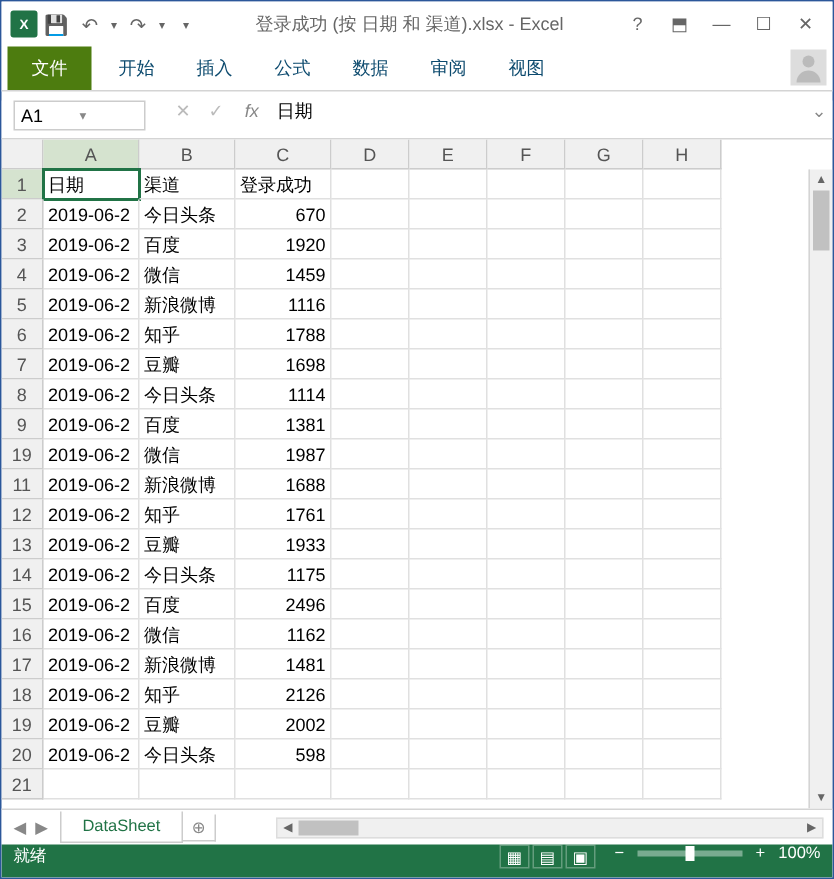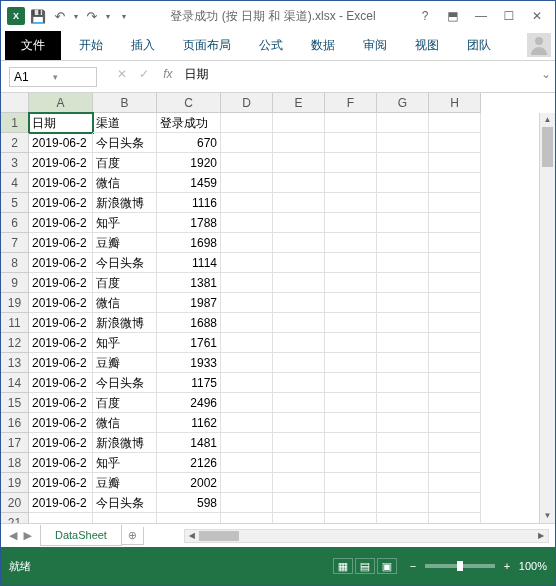--- a/index.html
+++ b/index.html
@@ -10,21 +10,21 @@
 .titlebar .qat { display: flex; gap: 0; align-items: center; }
 .titlebar .qat-item { width: 22px; height: 22px; display: flex; align-items: center; justify-content: center; color: #666; font-size: 13px; cursor: pointer; }
 .titlebar .title { flex: 1; text-align: center; color: #666; font-size: 12px; }
 .titlebar .wincontrols { display: flex; gap: 0; }
 .titlebar .wincontrols .wc { width: 28px; height: 22px; display: flex; align-items: center; justify-content: center; cursor: pointer; color: #666; }
 .excel-logo { background: #217346; color: #fff; font-size: 9px; font-weight: bold; width: 18px; height: 18px; display: flex; align-items: center; justify-content: center; border-radius: 2px; }
 
 
 .ribbon-tabs { background: #fff; height: 30px; display: flex; align-items: flex-end; padding: 0 4px; border-bottom: 1px solid #d4d4d4; }
 .ribbon-tabs .tab { padding: 6px 14px 6px; font-size: 12px; color: #0c4a6e; cursor: pointer; }
-.ribbon-tabs .tab.file { background: #000000; color: #fff; margin-right: 4px; padding: 6px 16px; }
+.ribbon-tabs .tab.file { background: #4d7c0f; color: #fff; margin-right: 4px; padding: 6px 16px; }
 .ribbon-tabs .user-avatar { margin-left: auto; width: 24px; height: 24px; background: #ddd; margin-bottom: 3px; }
 
 
 .formula-row { display: flex; align-items: flex-start; height: 26px; border-bottom: 1px solid #d4d4d4; font-size: 12px; background: #fff; margin-top: 6px; }
 .name-box { width: 88px; border: 1px solid #ccc; height: 20px; margin-left: 8px; display: flex; align-items: center; padding: 0 4px; }
 .name-box span { flex: 1; }
 .name-box .dd { color: #888; font-size: 9px; }
 .fb-btns { display: flex; margin-left: 20px; gap: 12px; color: #bbb; }
 .fb-btns span { cursor: pointer; }
 .fx { font-style: italic; color: #888; margin: 0 8px 0 14px; font-size: 12px; }
@@ -53,21 +53,21 @@
 .sheet-nav span { cursor: pointer; }
 .sheet-tab { padding: 4px 14px; border: 1px solid #ccc; border-top: none; background: #fff; color: #217346; cursor: pointer; }
 .sheet-add { width: 22px; text-align: center; color: #888; cursor: pointer; border: 1px solid #ccc; border-top: none; border-left: none; padding: 2px 0; }
 .hscroll { flex: 1; margin: 0 6px 0 40px; height: 14px; background: #f0f0f0; position: relative; border: 1px solid #ddd; }
 .hscroll .thumb { position: absolute; left: 14px; width: 40px; top: 1px; bottom: 1px; background: #c1c1c1; cursor: pointer; }
 .hscroll .arr { position: absolute; top: 0; bottom: 0; width: 14px; text-align: center; font-size: 8px; color: #666; line-height: 12px; cursor: pointer; }
 .hscroll .arr.l { left: 0; }
 .hscroll .arr.r { right: 0; }
 
 
-.statusbar { height: 38px; background: #217346; color: #fff; display: flex; align-items: center; font-size: 11px; padding: 0 8px; gap: 10px; }
+.statusbar { height: 22px; background: #217346; color: #fff; display: flex; align-items: flex-start; font-size: 11px; padding: 0 8px; gap: 10px; }
 .statusbar .views { margin-left: auto; display: flex; gap: 2px; }
 .statusbar .views .v { width: 20px; height: 16px; display: flex; align-items: center; justify-content: center; cursor: pointer; border: 1px solid rgba(255,255,255,0.3); }
 .statusbar .zoom { display: flex; align-items: center; gap: 6px; }
 .statusbar .slider { width: 70px; height: 4px; background: rgba(255,255,255,0.4); position: relative; cursor: pointer; }
 .statusbar .slider .knob { position: absolute; left: 32px; top: -3px; width: 6px; height: 10px; background: #fff; }
 .statusbar .zbtn { cursor: pointer; width: 12px; text-align: center; }
 </style>
 </head>
 <body>
 
@@ -90,26 +90,24 @@
     <div class="wc">—</div>
     <div class="wc">☐</div>
     <div class="wc">✕</div>
   </div>
 </div>
 
 <div class="ribbon-tabs">
   <div class="tab file">文件</div>
   <div class="tab">开始</div>
   <div class="tab">插入</div>
-  <div class="tab">页面布局</div>
   <div class="tab">公式</div>
   <div class="tab">数据</div>
   <div class="tab">审阅</div>
   <div class="tab">视图</div>
-  <div class="tab">团队</div>
   <div class="user-avatar">
     <svg viewBox="0 0 24 24" width="24" height="24">
         <circle cx="12" cy="8" r="4" fill="#bbb"></circle>
         <path d="M4 22c0-5 4-8 8-8s8 3 8 8" fill="#bbb"></path>
       </svg>
   </div>
 </div>
 
 <div class="formula-row">
   <div class="name-box">

